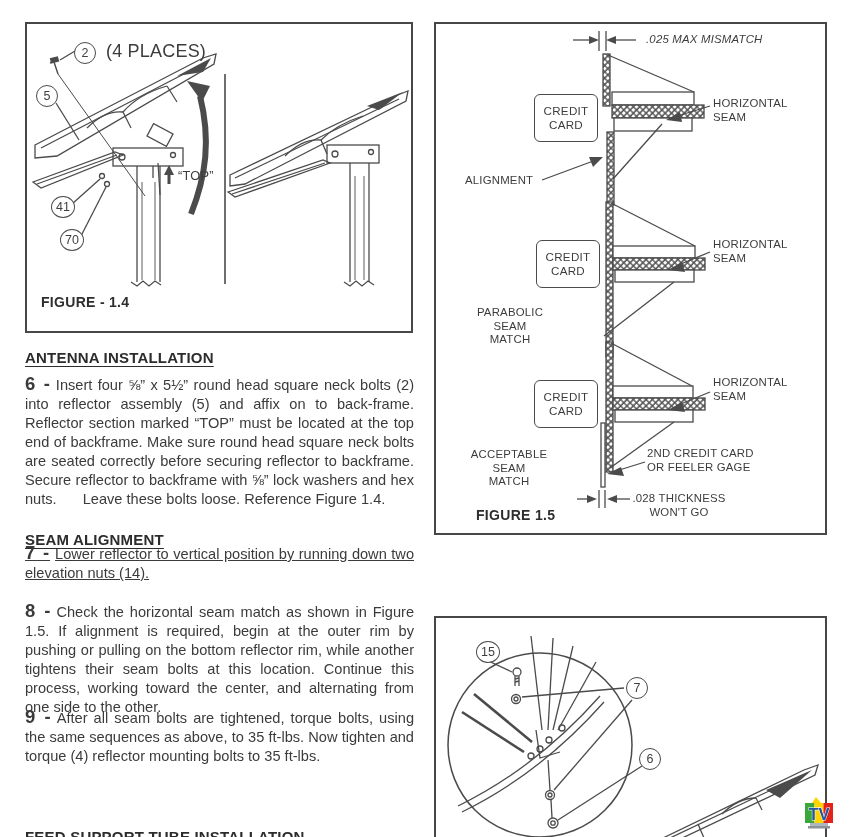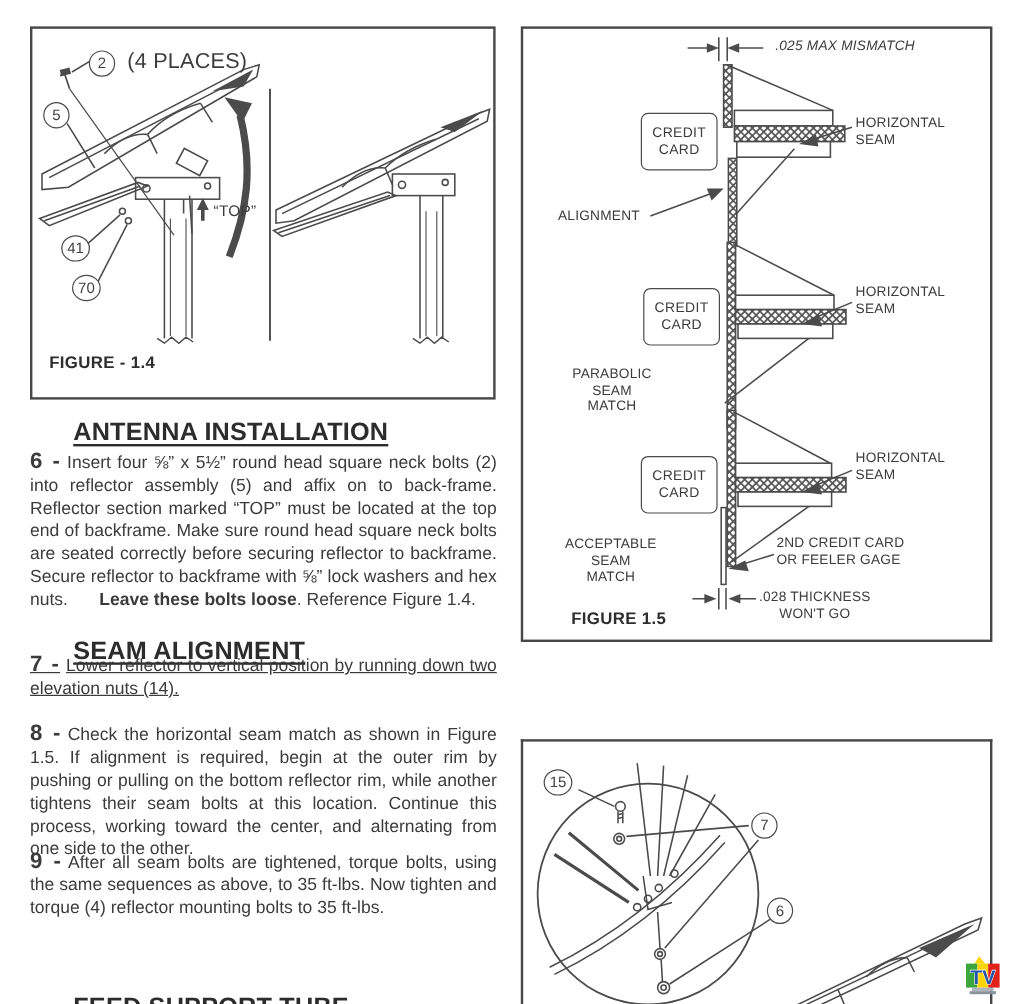--- a/index.html
+++ b/index.html
@@ -10,25 +10,25 @@
   .callout{position:absolute;width:22px;height:22px;border:1.5px solid #4b4b4b;border-radius:50%;
            background:#fff;text-align:center;line-height:21px;font-size:12.5px;color:#3f3f3f;box-sizing:border-box;z-index:3;}
   .fig-label{position:absolute;font-size:11.4px;line-height:13.5px;letter-spacing:.2px;color:#3c3c3c;
              white-space:pre-line;z-index:3;}
   .fig-label.center{text-align:center;}
   .fig-caption{position:absolute;font-weight:bold;font-size:14px;color:#2e2e2e;letter-spacing:.3px;z-index:3;}
   .ccard{position:absolute;border:1.6px solid #4b4b4b;border-radius:6px;background:#fff;
          display:flex;align-items:center;justify-content:center;text-align:center;
          font-size:11.6px;line-height:14px;letter-spacing:.3px;color:#3c3c3c;white-space:pre-line;z-index:2;}
   .textcol{position:absolute;left:25px;top:349px;width:389px;height:488px;}
-  .h{position:absolute;left:0;font-weight:bold;font-size:21px;color:#2c2c2c;letter-spacing:.2px;
-     text-decoration:underline;text-underline-offset:3px;margin-left:36px;}
+  .h{position:absolute;left:0;font-weight:bold;font-size:15px;color:#2c2c2c;letter-spacing:.2px;
+     text-decoration:underline;text-underline-offset:3px;}
   .p{position:absolute;left:0;width:389px;font-size:14.6px;line-height:19px;text-align:justify;color:#3b3b3b;}
   .num{font-weight:bold;font-size:18.5px;letter-spacing:1px;padding-right:5px;}
-  .b{font-weight:bold;padding-left:22px;}
+  .b{font-weight:normal;padding-left:22px;}
   .logo{position:absolute;left:804px;top:796px;width:30px;height:34px;z-index:6;}
 </style>
 </head>
 <body>
 
 <div class="page">
 
   <div class="panel" style="left:25px;top:22px;width:388px;height:311px;">
     <svg width="384" height="307" viewBox="0 0 384 307" stroke="#4b4b4b" fill="none" stroke-width="1.3">
 
@@ -250,21 +250,21 @@
 
       <line x1="206" y1="148" x2="122" y2="202"></line>
 
       <polygon points="229,219 368,152 382,147 379,157 240,223"></polygon>
       <line x1="234" y1="220" x2="371" y2="155"></line>
       <path d="M 286,196 Q 302,180 320,180"></path>
       <line x1="320" y1="180" x2="326" y2="192"></line>
       <polygon points="330,172 376,152 344,180" fill="#4b4b4b" stroke="none"></polygon>
       <line x1="262" y1="206" x2="268" y2="220"></line>
     </svg>
-    <div class="callout" style="left:17px;top:23px;width:24px;">15</div>
+    <div class="callout" style="left:40px;top:23px;width:24px;">15</div>
     <div class="callout" style="left:190px;top:59px;">7</div>
     <div class="callout" style="left:203px;top:130px;">6</div>
   </div>
 
   <div class="textcol">
     <div class="h" style="top:0px;">ANTENNA INSTALLATION</div>
     <div class="p" style="top:25px;"><span class="num">6 -</span><span>Insert four ⅝” x 5½” round head square neck bolts (2) into reflector assembly (5) and affix on to back-frame. Reflector section marked “TOP” must be located at the top end of backframe. Make sure round head square neck bolts are seated correctly before securing reflector to backframe. Secure reflector to backframe with ⅝” lock washers and hex nuts. </span><span class="b">Leave these bolts loose</span><span>. Reference Figure 1.4.</span></div>
     <div class="h" style="top:182px;">SEAM ALIGNMENT</div>
     <div class="p" style="top:194px;text-decoration:underline;"><span class="num">7 -</span><span>Lower reflector to vertical position by running down two elevation nuts (14).</span></div>
     <div class="p" style="top:252px;"><span class="num">8 -</span><span>Check the horizontal seam match as shown in Figure 1.5. If alignment is required, begin at the outer rim by pushing or pulling on the bottom reflector rim, while another tightens their seam bolts at this location. Continue this process, working toward the center, and alternating from one side to the other.</span></div>

